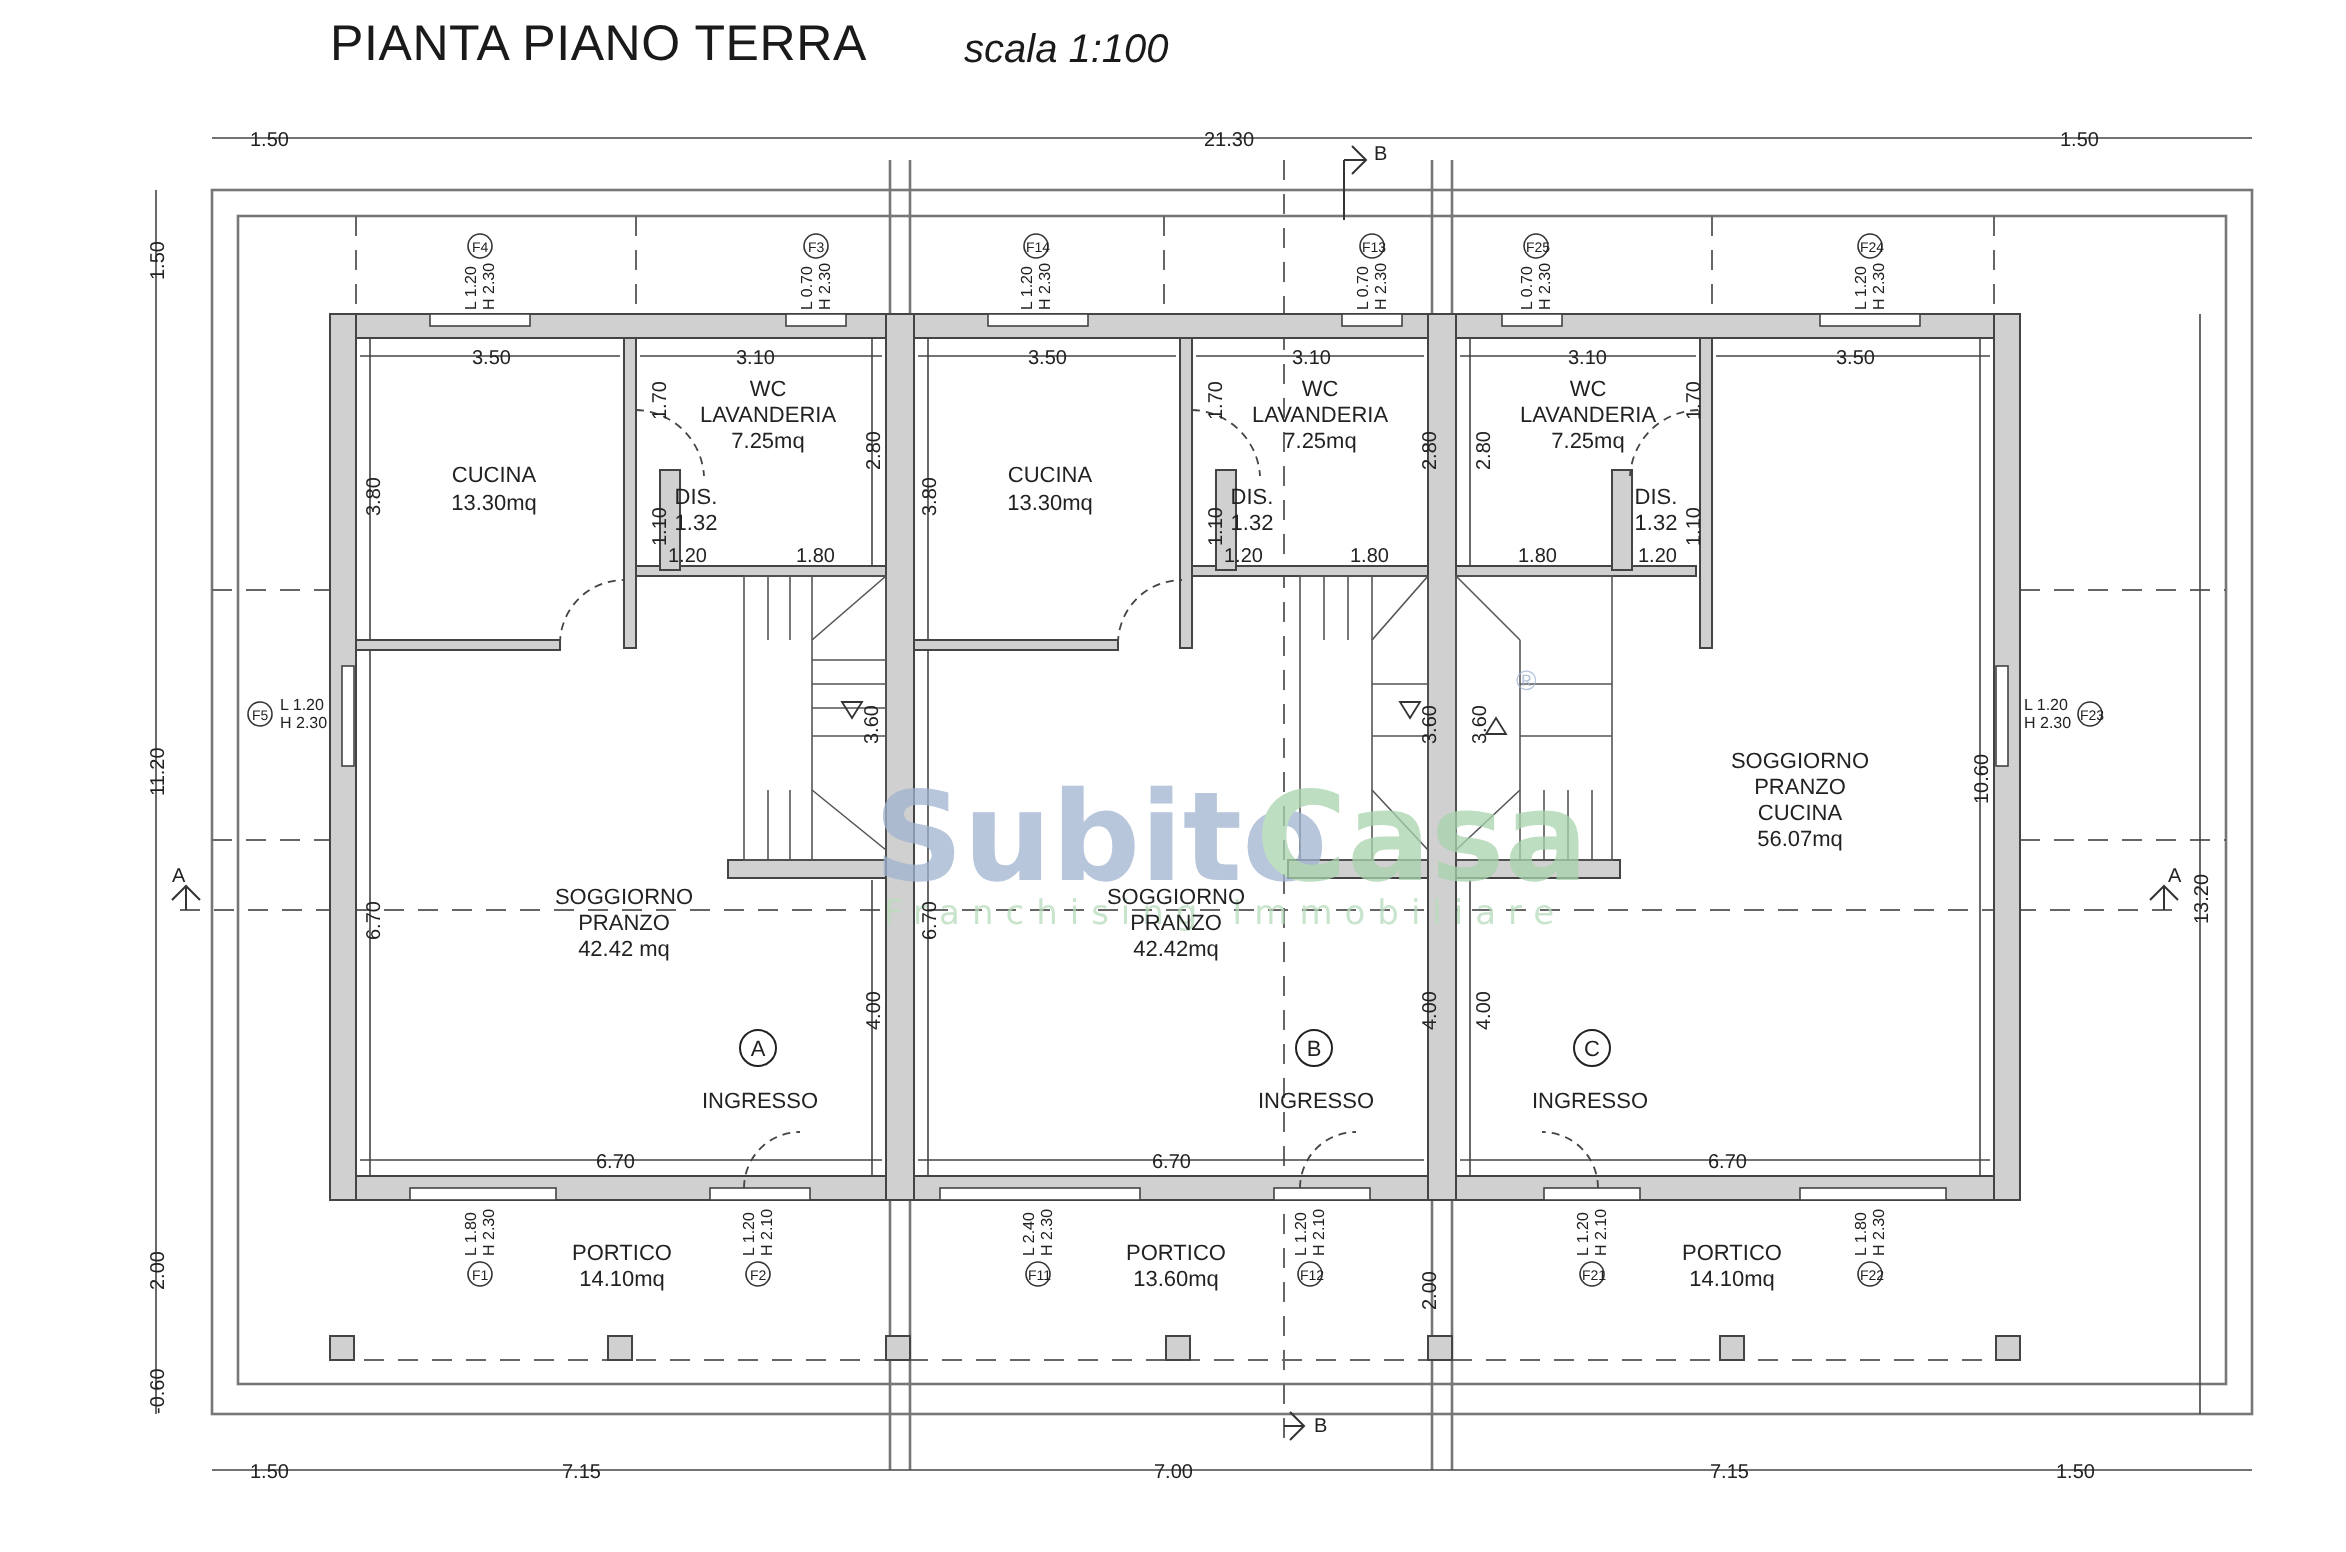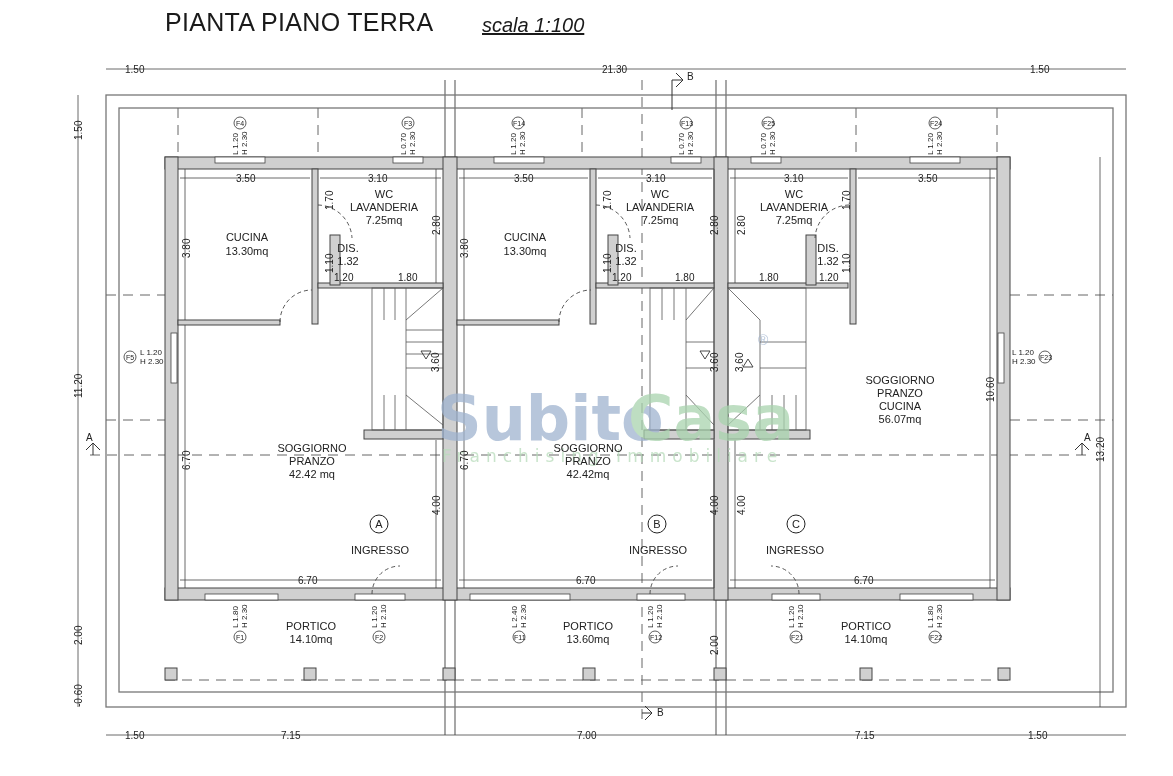--- a/index.html
+++ b/index.html
@@ -1,18 +1,18 @@
 <!DOCTYPE html>
 <html><head>
 <meta charset="utf-8">
 <style>
   html,body{margin:0;padding:0;background:#ffffff;}
   body{width:1173px;height:776px;overflow:hidden;position:relative;font-family:"Liberation Sans",sans-serif;color:#222;}
   #title{position:absolute;left:165px;top:8px;font-size:25px;letter-spacing:0.3px;color:#1a1a1a;text-align:right;}
-  #scale{position:absolute;left:482px;top:14px;font-size:20px;font-style:italic;color:#1a1a1a;text-decoration:underline;}
+  #scale{position:absolute;left:482px;top:14px;font-size:20px;font-style:italic;color:#1a1a1a;}
   svg{position:absolute;left:0;top:0;}
   .t{font-family:"Liberation Sans",sans-serif;fill:#222;}
   .room{font-size:11px;text-anchor:middle;}
   .dim{font-size:10px;}
   .win{font-size:8px;}
   .wm1{font-family:"DejaVu Sans",sans-serif;font-size:62px;font-weight:bold;}
   .wm2{font-family:"DejaVu Sans",sans-serif;font-size:17px;letter-spacing:6px;}
 </style>
 </head>
 <body>

